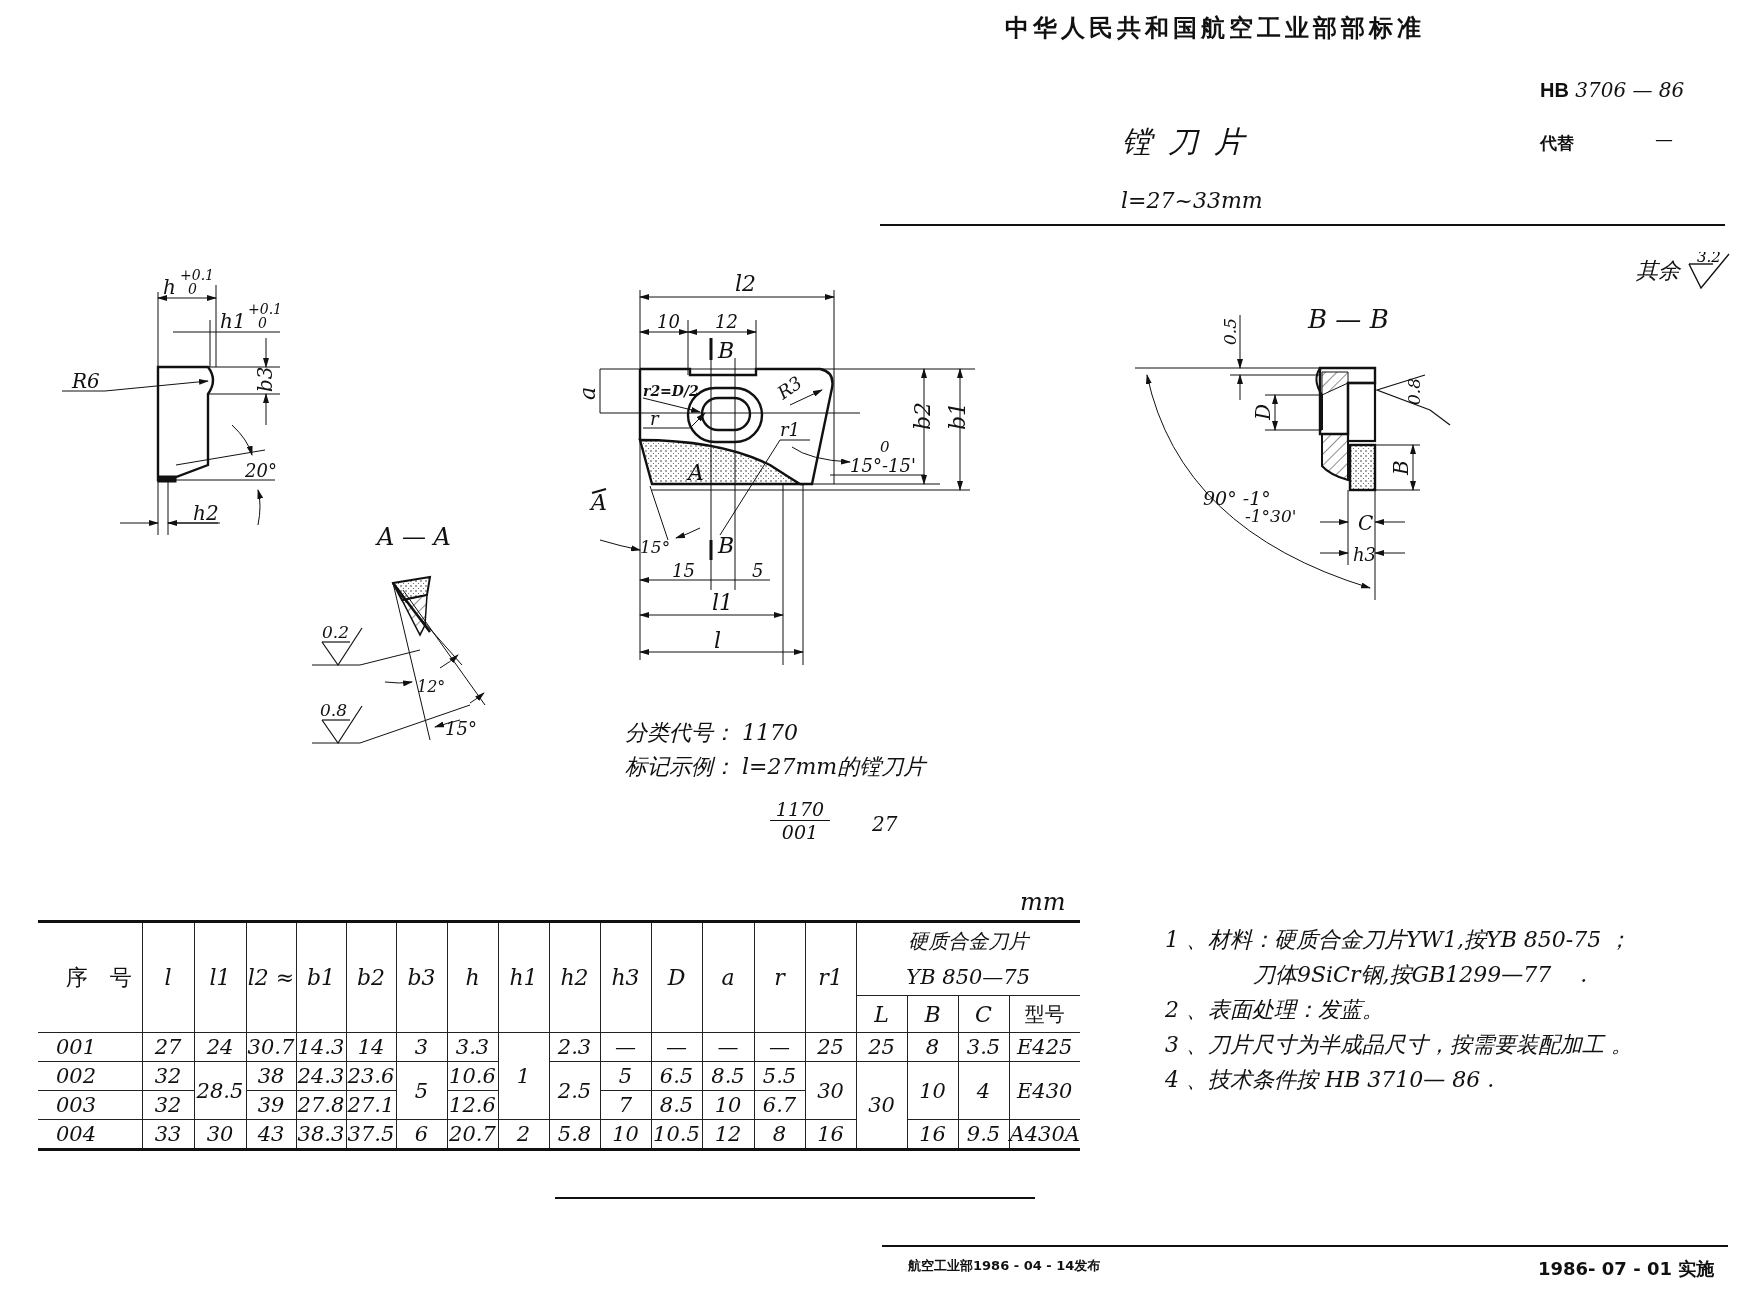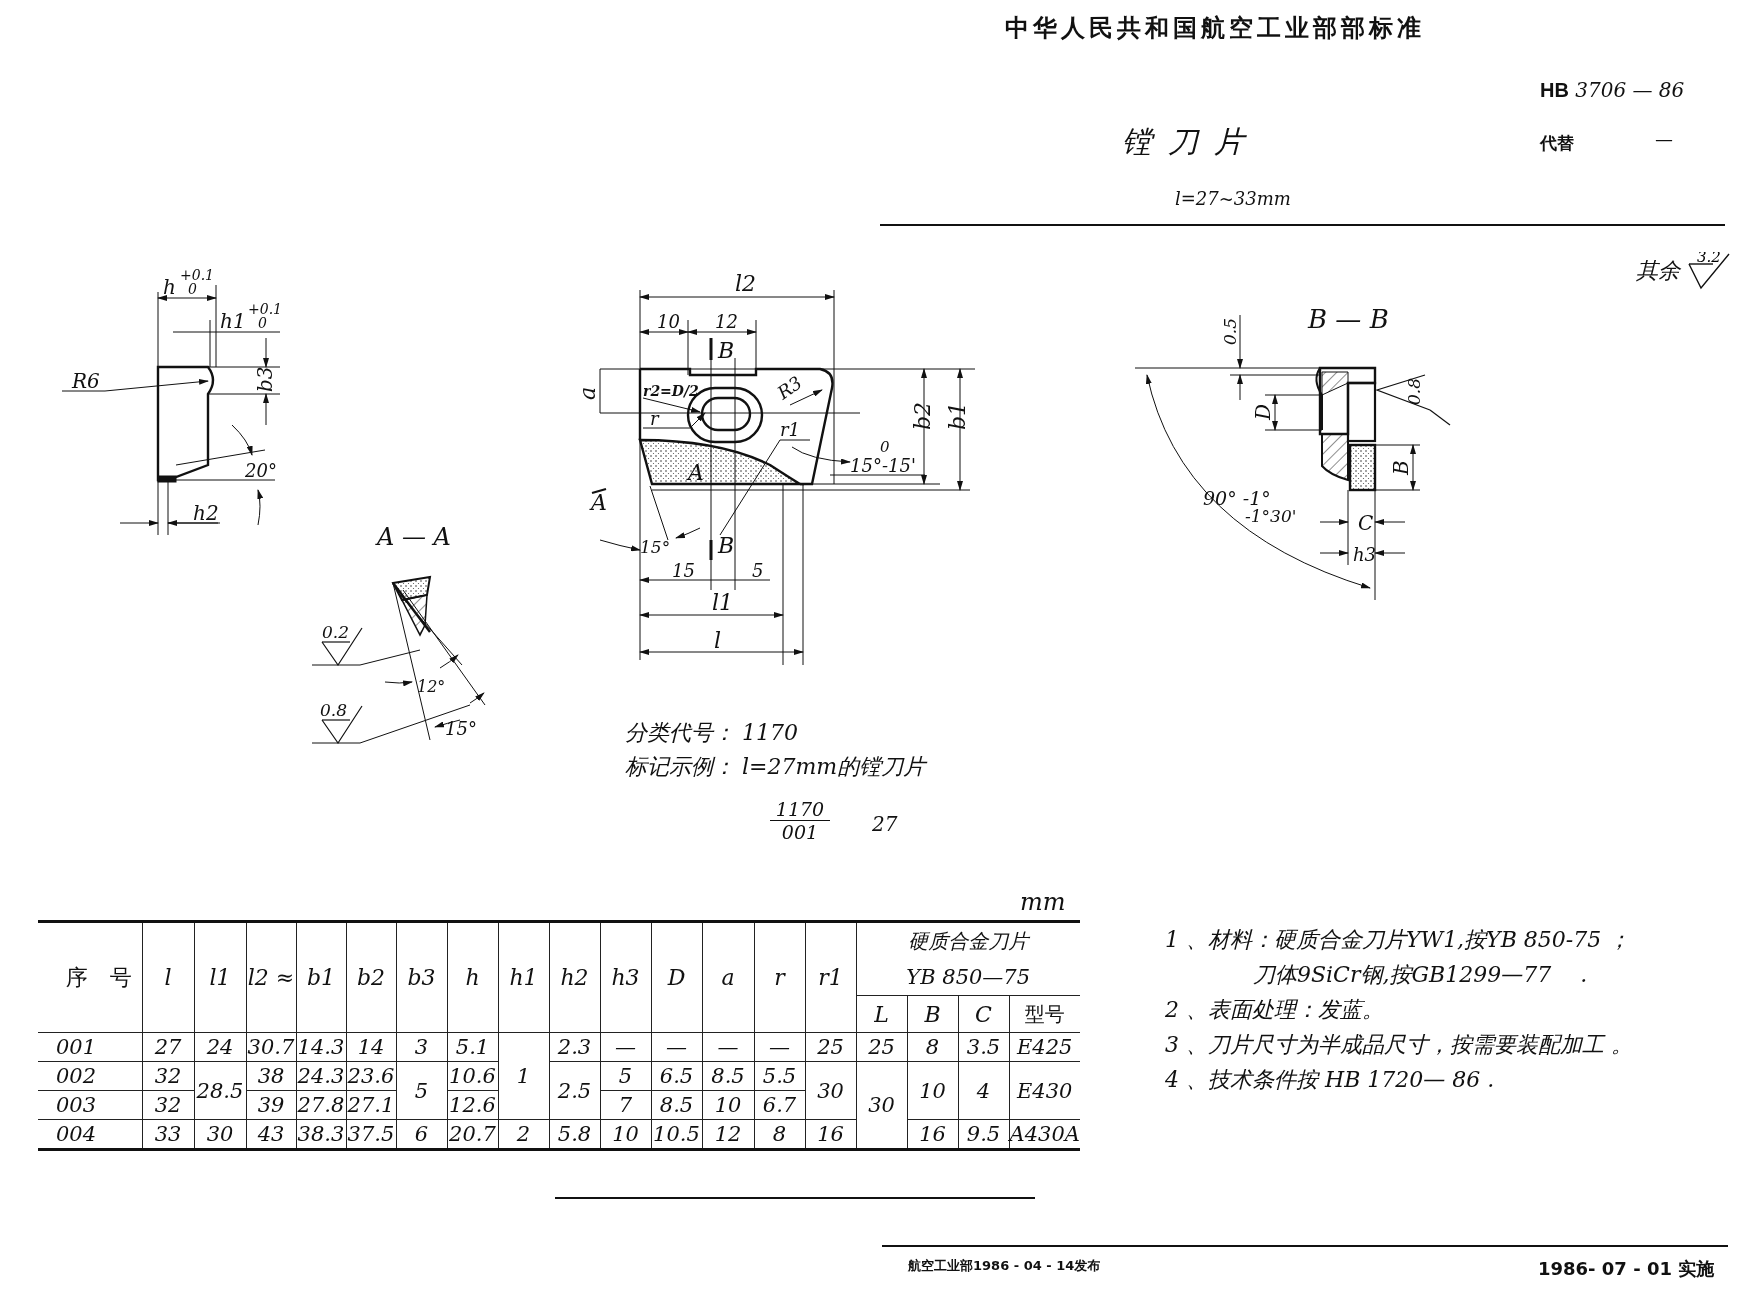--- a/index.html
+++ b/index.html
@@ -5,21 +5,21 @@
   html,body{margin:0;padding:0;background:#fff;}
   body{width:1748px;height:1292px;position:relative;overflow:hidden;font-family:"DejaVu Sans","Liberation Sans",sans-serif;color:#111;}
   .abs{position:absolute;}
   .hand{font-family:"DejaVu Serif","Liberation Serif",serif;font-style:italic;}
   #std-title{left:1005px;top:12px;font-size:24px;font-weight:bold;letter-spacing:4px;}
   #std-code{left:1540px;top:78px;font-size:20px;}
   #std-code .hb{font-weight:bold;font-family:"Liberation Sans",sans-serif;font-style:normal;}
   #replace{left:1540px;top:132px;font-size:17px;font-weight:bold;}
   #replace-val{left:1655px;top:128px;font-size:18px;}
   #part-title{left:1122px;top:122px;font-size:30px;letter-spacing:16px;}
-  #part-range{left:1175px;top:188px;font-size:18px;}
+  #part-range{left:1121px;top:188px;font-size:22px;}
   #rule-top{left:880px;top:224px;width:845px;height:2px;background:#111;}
   #roughness-other{left:1636px;top:252px;font-size:22px;}
   #drawings{left:0;top:0;width:1748px;height:900px;}
   #classify{left:625px;top:718px;font-size:22px;}
   #mark-example{left:625px;top:752px;font-size:22px;}
   #mark-frac{left:770px;top:798px;font-size:19px;text-align:center;width:60px;line-height:22px;}
   #mark-frac .num{border-bottom:1.5px solid #111;display:block;}
   #mark-len{left:872px;top:812px;font-size:20px;}
   #unit{left:1020px;top:888px;font-size:24px;}
   table#dims{position:absolute;left:38px;top:920px;border-collapse:collapse;font-size:21px;}
@@ -312,21 +312,21 @@
     <td class="last" style="font-style:normal;font-size:20px;">型号</td>
   </tr>
   <tr>
     <td class="first">001</td>
     <td>27</td>
     <td>24</td>
     <td>30.7</td>
     <td>14.3</td>
     <td>14</td>
     <td>3</td>
-    <td>5.1</td>
+    <td>3.3</td>
     <td rowspan="3">1</td>
     <td>2.3</td>
     <td>—</td>
     <td>—</td>
     <td>—</td>
     <td>—</td>
     <td>25</td>
     <td>25</td>
     <td>8</td>
     <td>3.5</td>
@@ -385,19 +385,19 @@
     <td class="last">A430A</td>
   </tr>
 </tbody>
   </table>
 
 <div class="abs hand" id="notes">
   <div class="line">1 、材料：硬质合金刀片YW1,按YB 850-75 ；</div>
   <div class="line">　　　　刀体9SiCr钢,按GB1299—77 　.</div>
   <div class="line">2 、表面处理：发蓝。</div>
   <div class="line">3 、刀片尺寸为半成品尺寸，按需要装配加工 。</div>
-  <div class="line">4 、技术条件按 HB 1720— 86 .</div>
+  <div class="line">4 、技术条件按 HB 3710— 86 .</div>
 </div>
 
 <div class="abs" id="rule-mid"></div>
 <div class="abs" id="rule-foot"></div>
 <div class="abs" id="foot-left">航空工业部1986 - 04 - 14发布</div>
 <div class="abs" id="foot-right">1986- 07 - 01 实施</div>
 
 </body></html>

